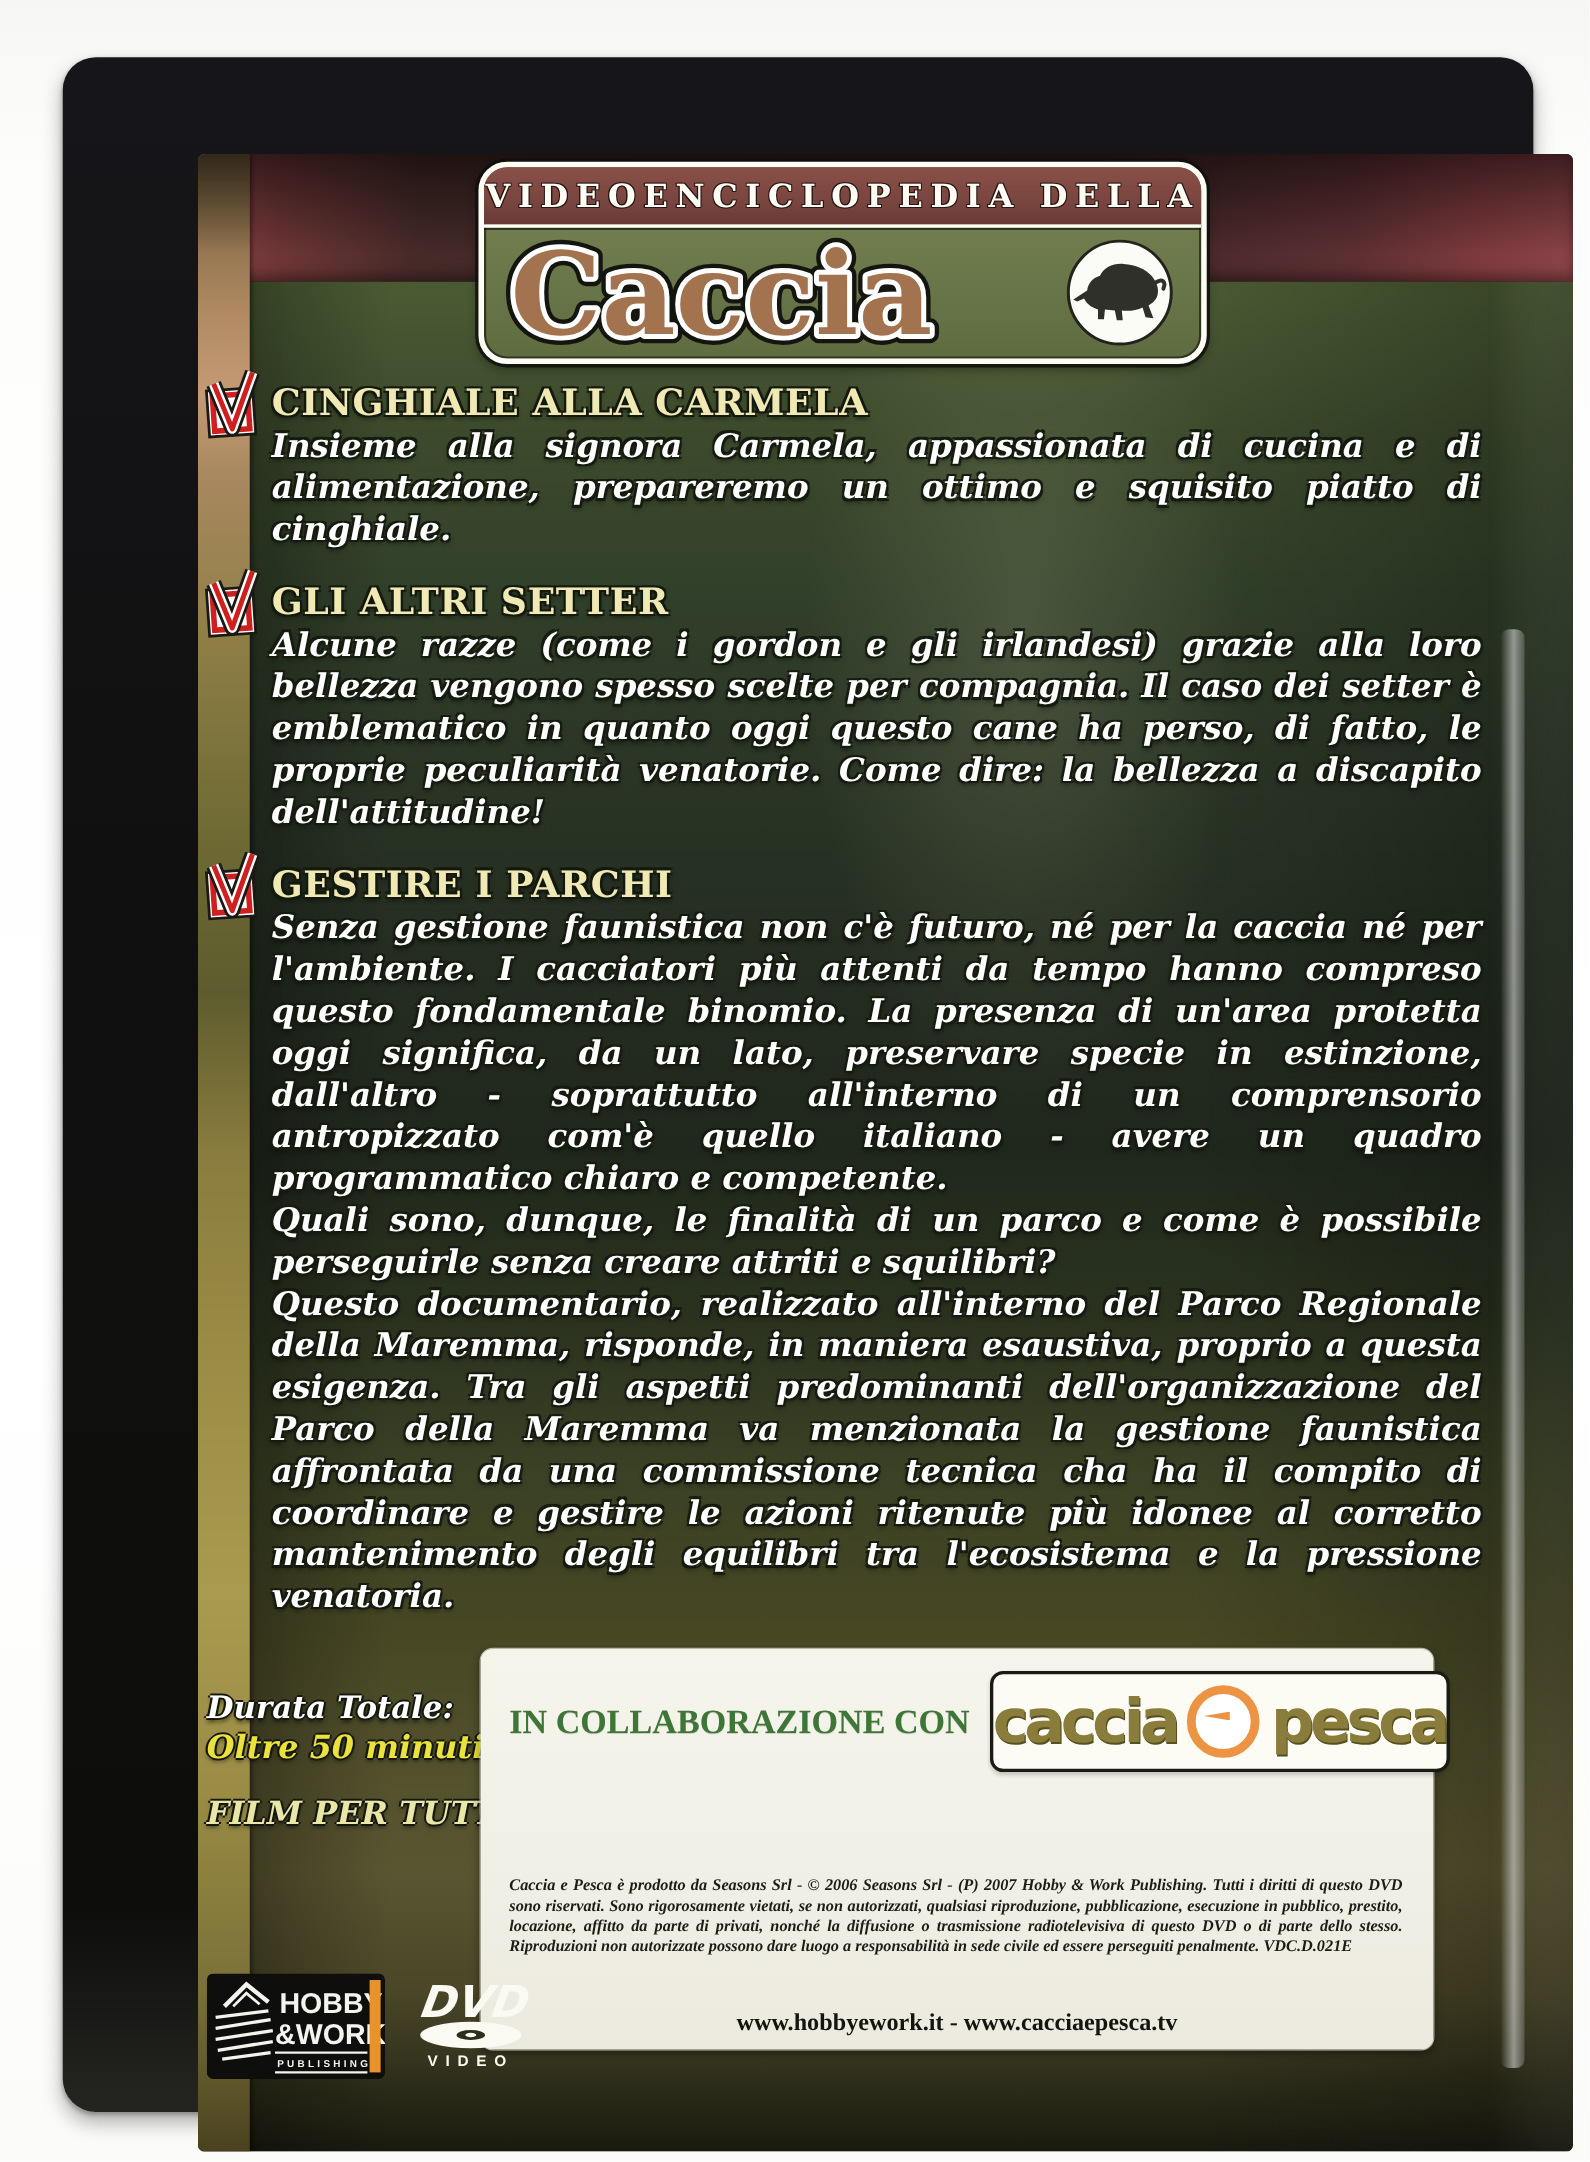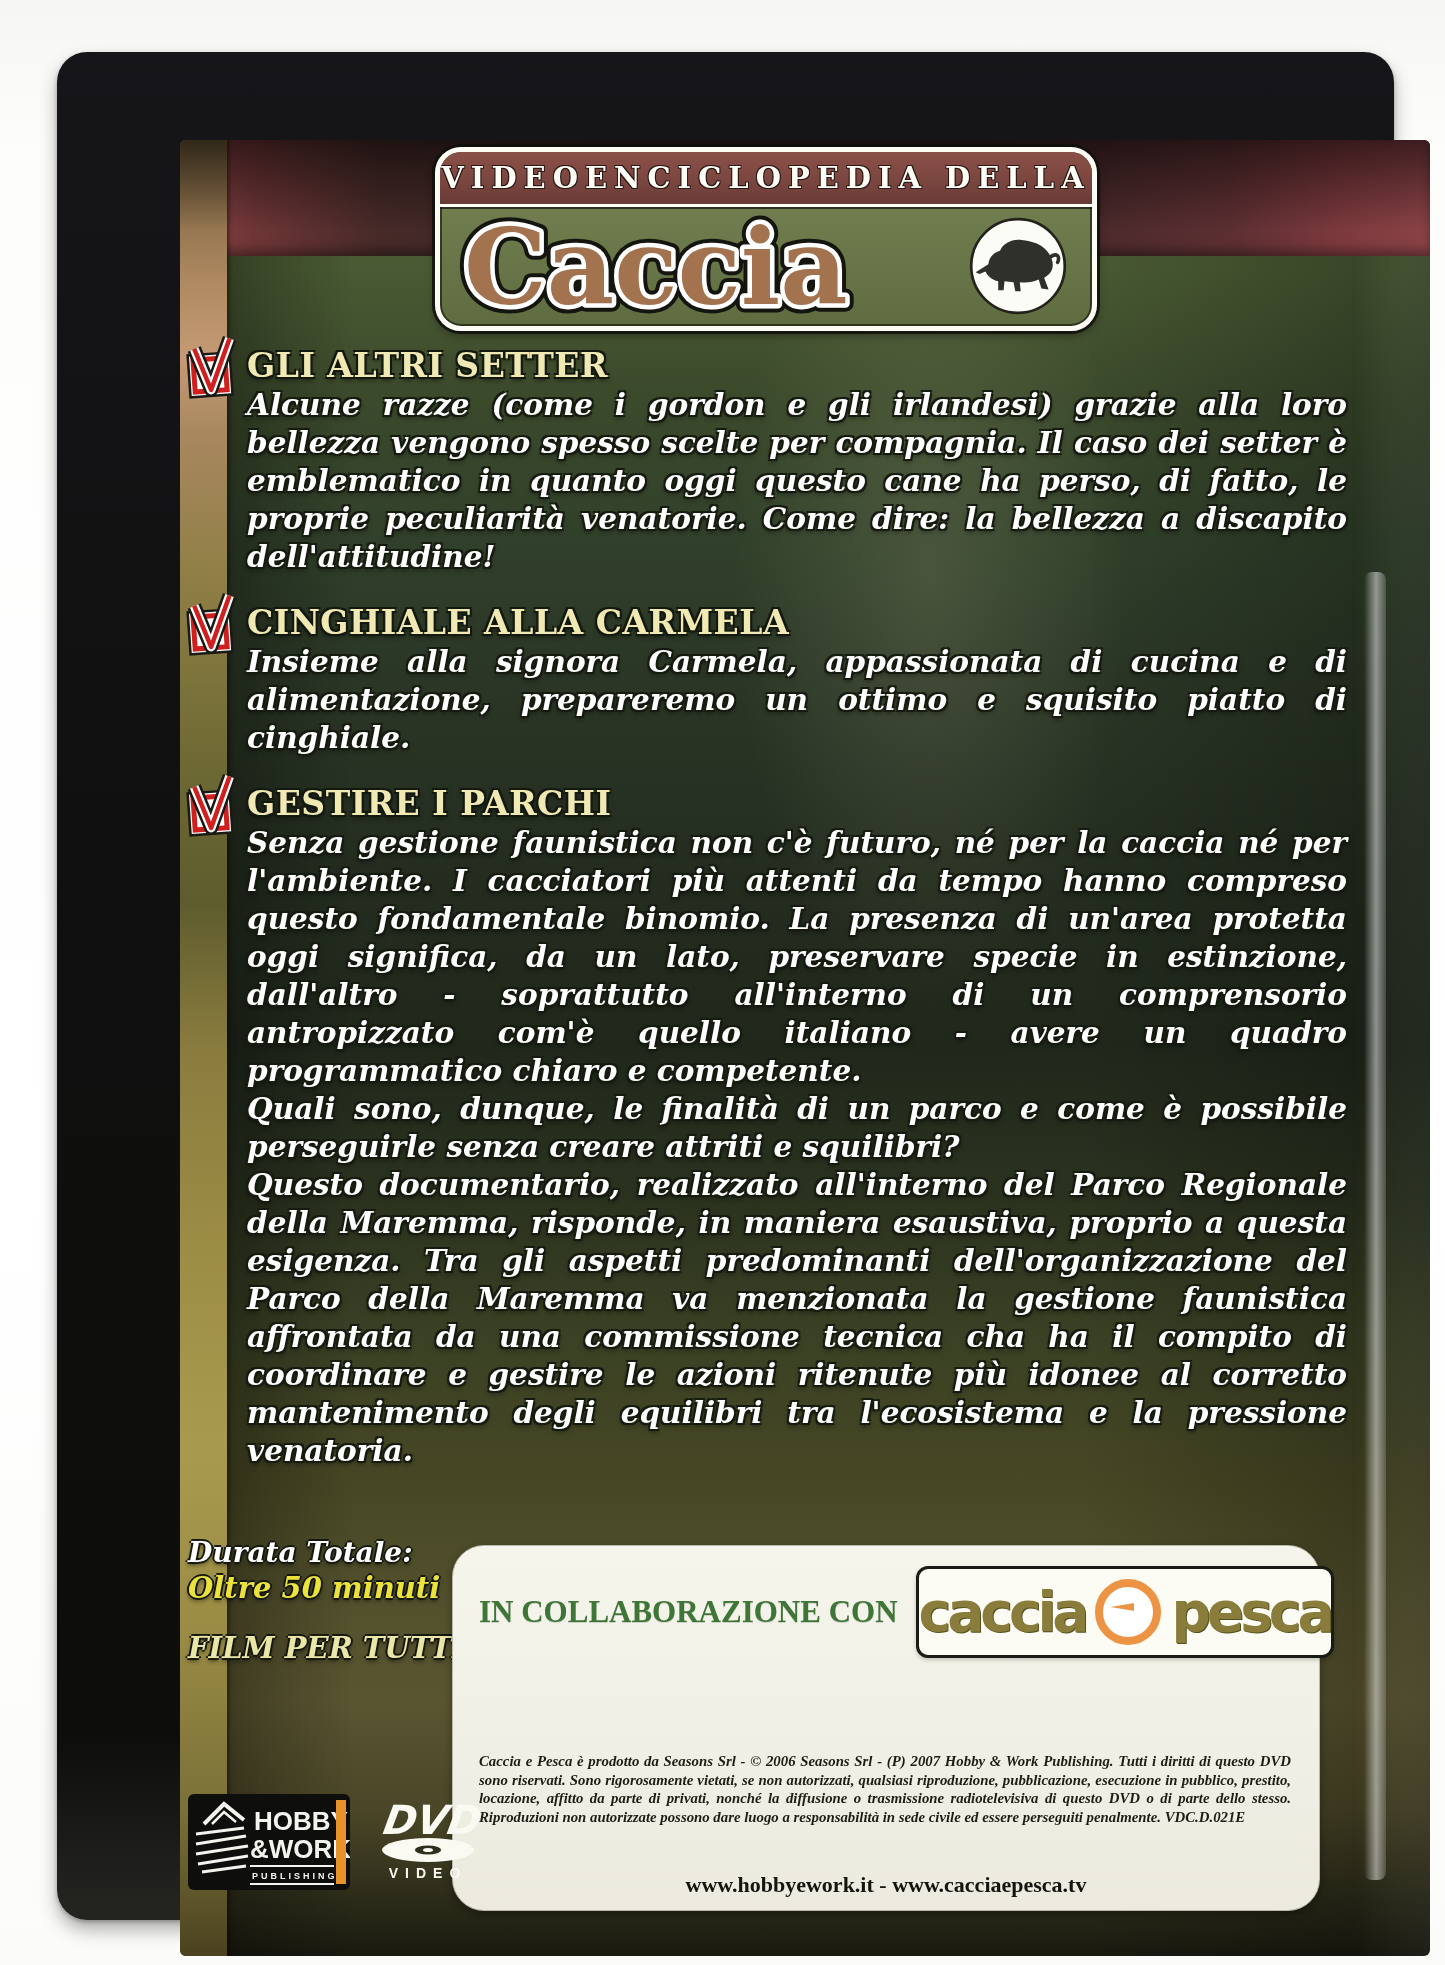--- a/index.html
+++ b/index.html
@@ -95,25 +95,24 @@
   .spec-value{
     color:#ece23c;font-style:italic;font-weight:bold;font-size:29px;line-height:36px;
     text-shadow:-2px 0 0 #15180f,2px 0 0 #15180f,0 -2px 0 #15180f,0 2px 0 #15180f,0 3px 4px rgba(0,0,0,.6);
   }
   .rating{
     margin-top:8px;color:#eae6a8;font-style:italic;font-weight:bold;font-size:29px;white-space:nowrap;
     text-shadow:-2px 0 0 #15180f,2px 0 0 #15180f,0 -2px 0 #15180f,0 2px 0 #15180f,0 3px 4px rgba(0,0,0,.6);
   }
   
   .collab-box{
-    position:absolute;left:452px;top:1498px;width:866px;height:364px;
+    position:absolute;left:436px;top:1498px;width:866px;height:364px;
     background:linear-gradient(180deg,#f6f5ec 0%,#f0efe5 60%,#eceade 100%);
-    border-radius:32px;border:1px solid #b9b8ab;
+    border-radius:12px;border:1px solid #b9b8ab;
     box-shadow:0 3px 8px rgba(0,0,0,.35);
-    margin-top:47px;
   }
   .collab-row{position:absolute;left:26px;top:20px;right:16px;height:92px;display:flex;align-items:center;}
   .collab-label{
     font-family:"Liberation Serif",serif;font-weight:bold;font-size:31px;color:#3e7637;
     letter-spacing:0px;white-space:nowrap;margin-right:18px;
     text-shadow:0 1px 0 rgba(0,0,0,.15);
   }
   .brand-box{
     flex:1;height:86px;background:#fcfcf4;border:3px solid #1b1b16;border-radius:12px;
     display:flex;align-items:center;justify-content:center;gap:6px;
@@ -183,36 +182,36 @@
   <div class="section">
     <svg class="check-icon" width="62" height="66" viewBox="0 0 62 66">
       <g transform="rotate(-4 30 38)">
         <rect x="10" y="18" width="42" height="42" fill="#ffffff" stroke="#1a1a14" stroke-width="2.5"></rect>
         <rect x="15" y="23" width="32" height="32" fill="none" stroke="#cf1f1f" stroke-width="5"></rect>
         <path d="M17,12 L31,54 L53,4" fill="none" stroke="#1a1a14" stroke-width="14" stroke-linejoin="round"></path>
         <path d="M17,12 L31,54 L53,4" fill="none" stroke="#ffffff" stroke-width="9" stroke-linejoin="round"></path>
         <path d="M17,12 L31,54 L53,4" fill="none" stroke="#cf1f1f" stroke-width="4.5" stroke-linejoin="round"></path>
       </g>
     </svg>
-    <div class="sec-head">GLI ALTRI SETTER</div>
-    <div class="sec-body">Alcune razze (come i gordon e gli irlandesi) grazie alla loro bellezza vengono spesso scelte per compagnia. Il caso dei setter è emblematico in quanto oggi questo cane ha perso, di fatto, le proprie peculiarità venatorie. Come dire: la bellezza a discapito dell'attitudine!</div>
+    <div class="sec-head">CINGHIALE ALLA CARMELA</div>
+    <div class="sec-body">Insieme alla signora Carmela, appassionata di cucina e di alimentazione, prepareremo un ottimo e squisito piatto di cinghiale.</div>
   </div>
 
   <div class="section">
     <svg class="check-icon" width="62" height="66" viewBox="0 0 62 66">
       <g transform="rotate(-4 30 38)">
         <rect x="10" y="18" width="42" height="42" fill="#ffffff" stroke="#1a1a14" stroke-width="2.5"></rect>
         <rect x="15" y="23" width="32" height="32" fill="none" stroke="#cf1f1f" stroke-width="5"></rect>
         <path d="M17,12 L31,54 L53,4" fill="none" stroke="#1a1a14" stroke-width="14" stroke-linejoin="round"></path>
         <path d="M17,12 L31,54 L53,4" fill="none" stroke="#ffffff" stroke-width="9" stroke-linejoin="round"></path>
         <path d="M17,12 L31,54 L53,4" fill="none" stroke="#cf1f1f" stroke-width="4.5" stroke-linejoin="round"></path>
       </g>
     </svg>
-    <div class="sec-head">CINGHIALE ALLA CARMELA</div>
-    <div class="sec-body">Insieme alla signora Carmela, appassionata di cucina e di alimentazione, prepareremo un ottimo e squisito piatto di cinghiale.</div>
+    <div class="sec-head">GLI ALTRI SETTER</div>
+    <div class="sec-body">Alcune razze (come i gordon e gli irlandesi) grazie alla loro bellezza vengono spesso scelte per compagnia. Il caso dei setter è emblematico in quanto oggi questo cane ha perso, di fatto, le proprie peculiarità venatorie. Come dire: la bellezza a discapito dell'attitudine!</div>
   </div>
 
   <div class="section">
     <svg class="check-icon" width="62" height="66" viewBox="0 0 62 66">
       <g transform="rotate(-4 30 38)">
         <rect x="10" y="18" width="42" height="42" fill="#ffffff" stroke="#1a1a14" stroke-width="2.5"></rect>
         <rect x="15" y="23" width="32" height="32" fill="none" stroke="#cf1f1f" stroke-width="5"></rect>
         <path d="M17,12 L31,54 L53,4" fill="none" stroke="#1a1a14" stroke-width="14" stroke-linejoin="round"></path>
         <path d="M17,12 L31,54 L53,4" fill="none" stroke="#ffffff" stroke-width="9" stroke-linejoin="round"></path>
         <path d="M17,12 L31,54 L53,4" fill="none" stroke="#cf1f1f" stroke-width="4.5" stroke-linejoin="round"></path>

